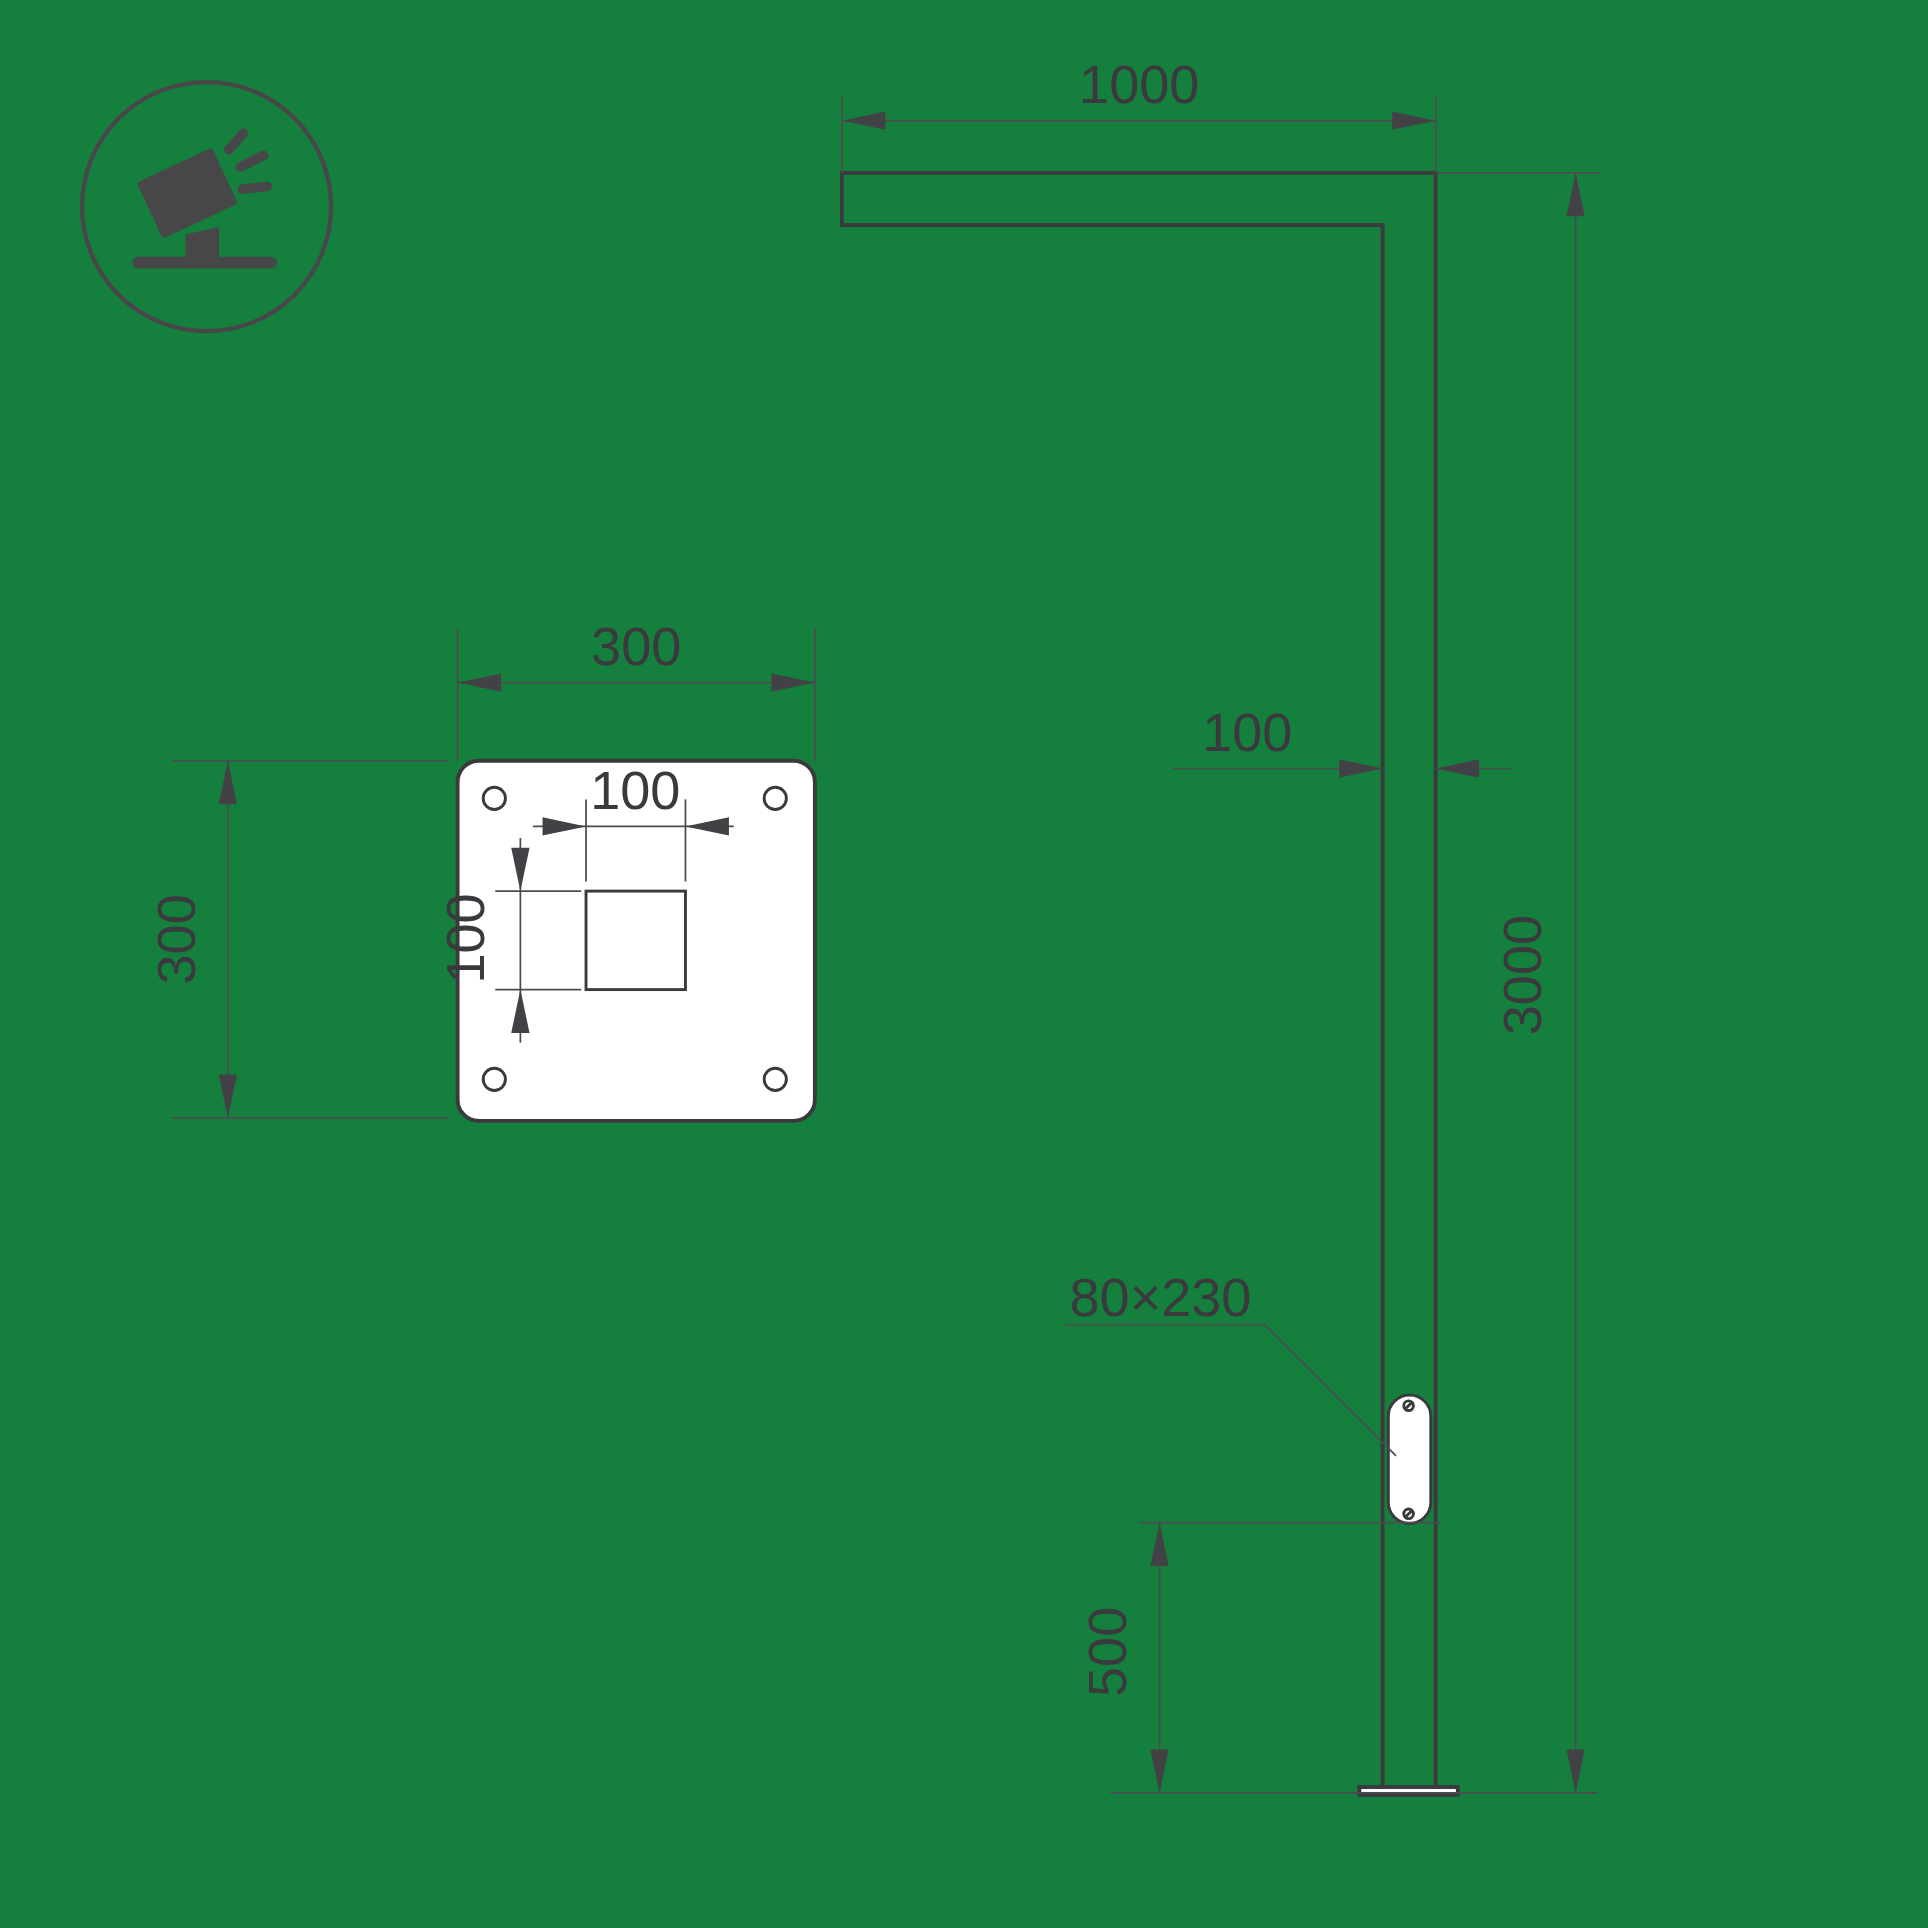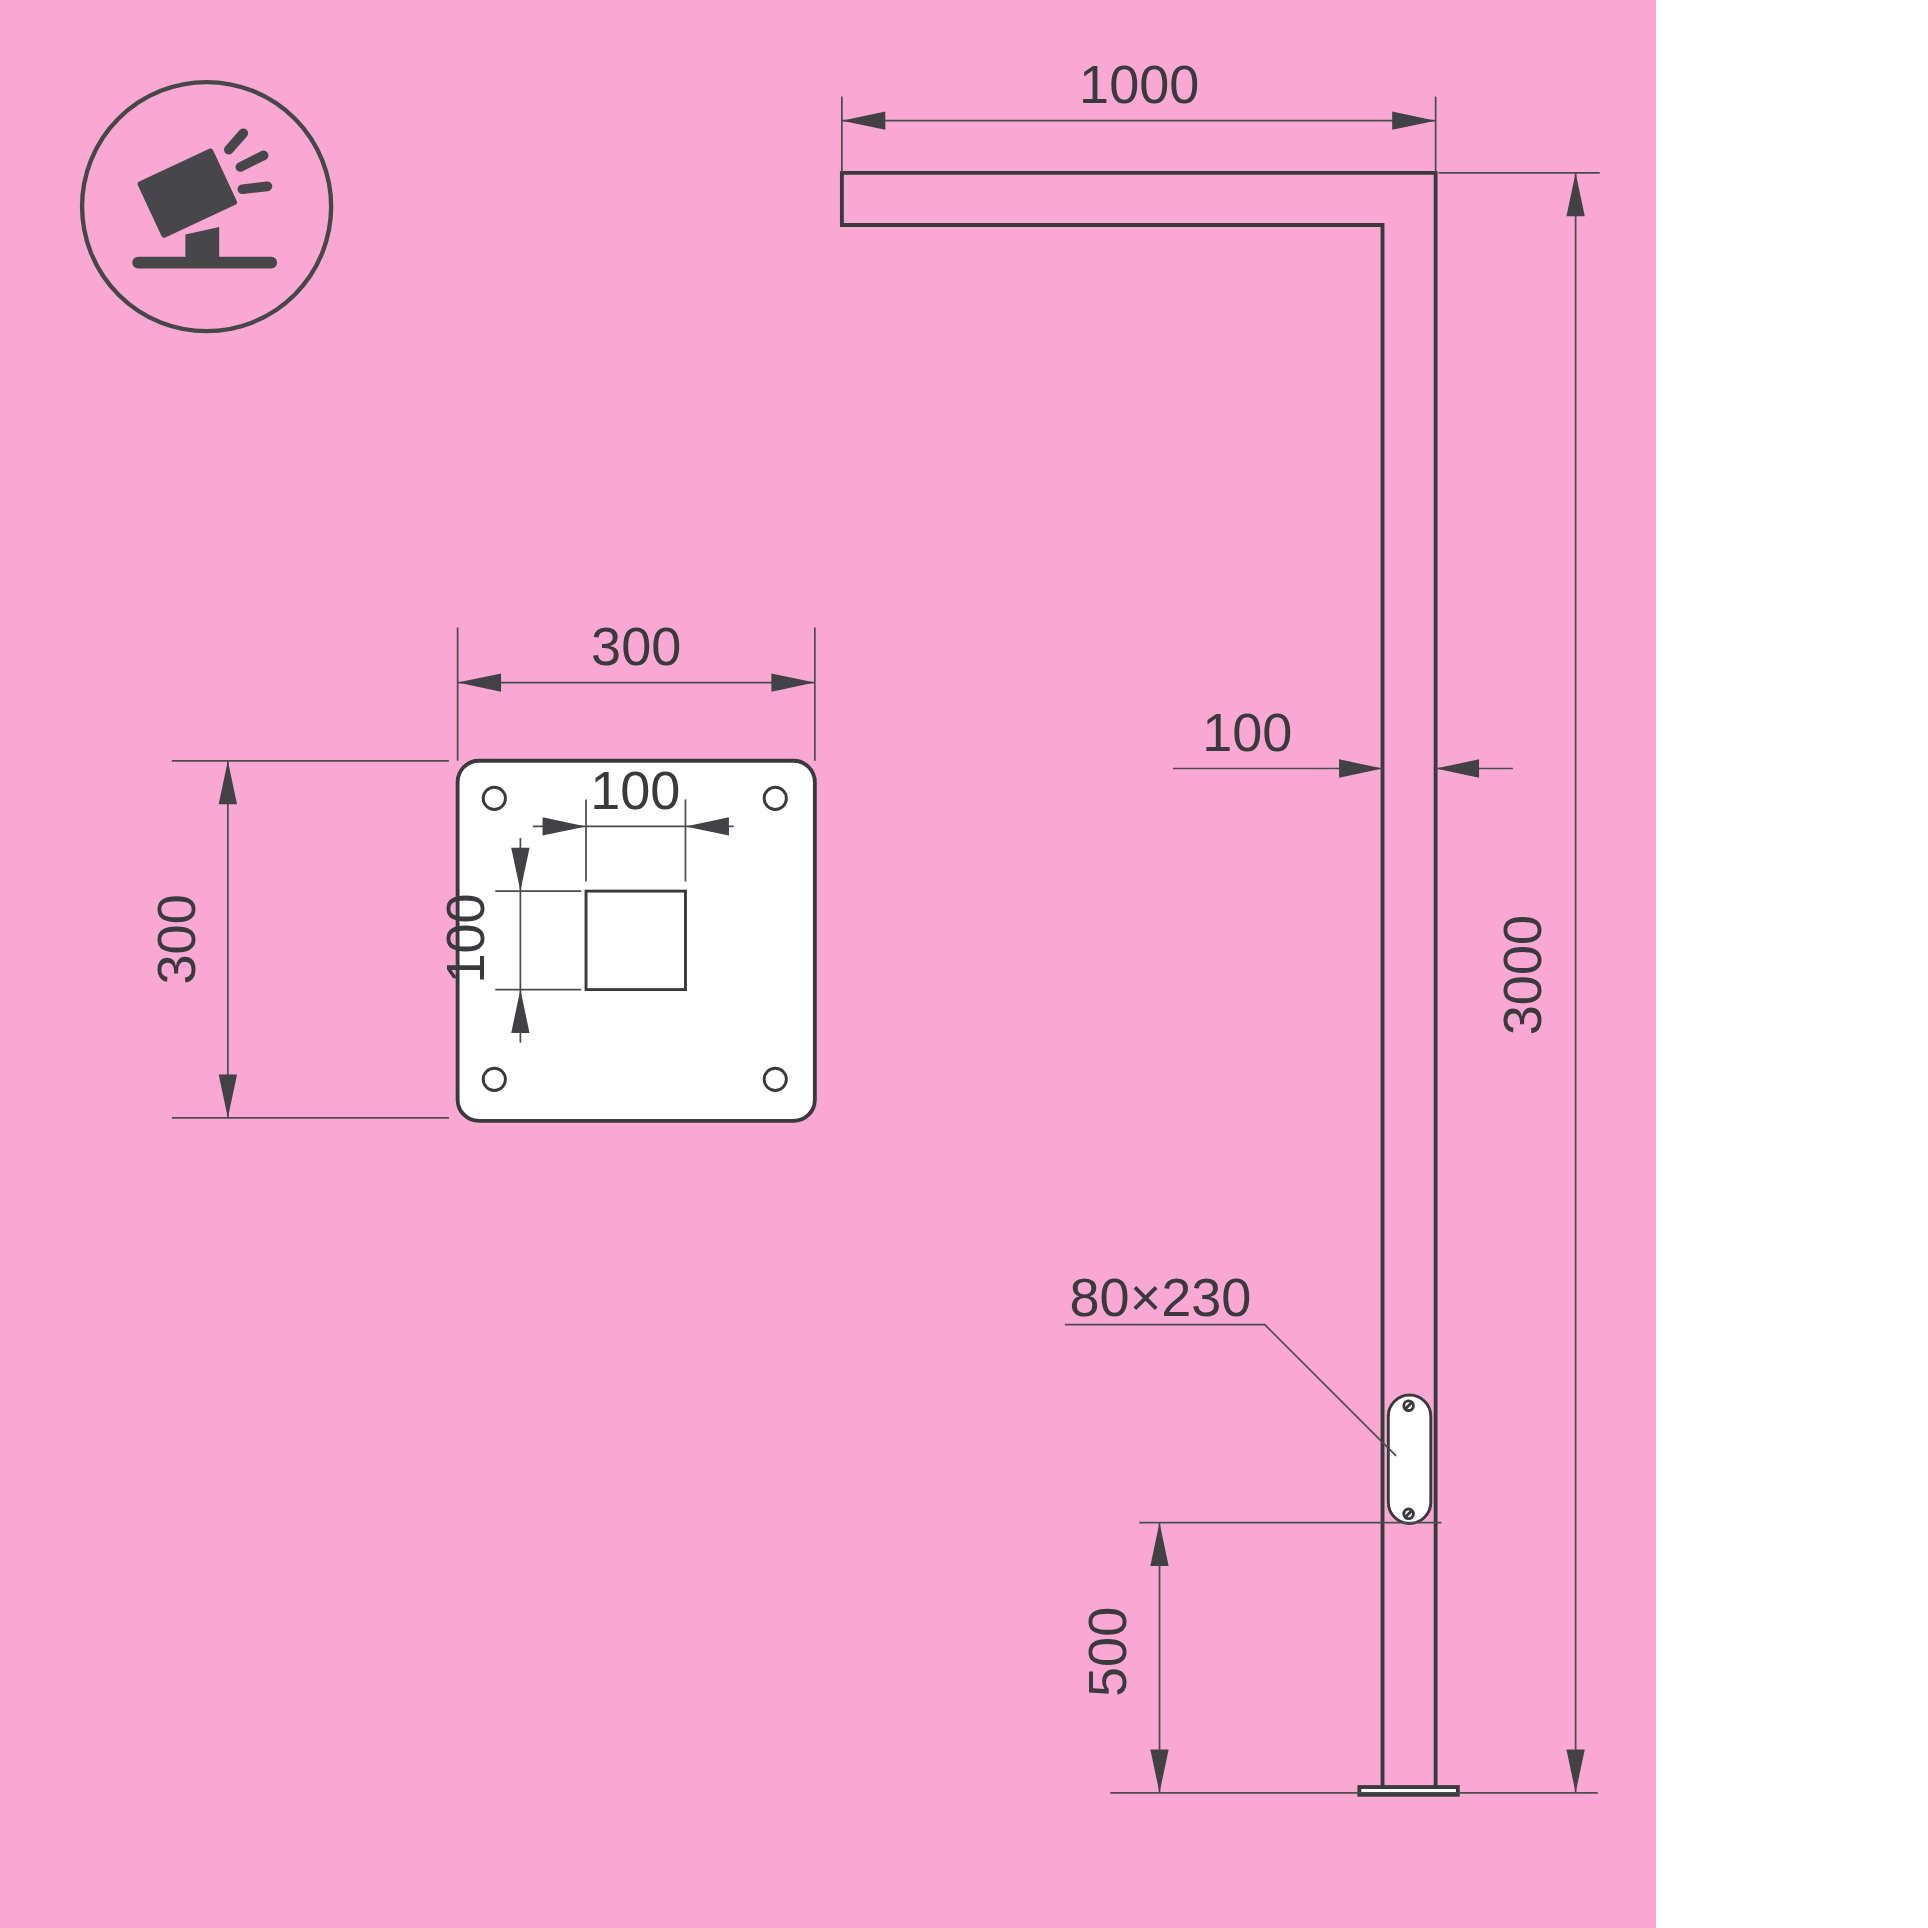--- a/index.html
+++ b/index.html
@@ -2,23 +2,23 @@
 <html><head>
 <meta charset="utf-8">
 <style>
   html, body {
     margin: 0;
     padding: 0;
     background: #ffffff;
   }
   .canvas {
     position: relative;
-    width: 1656px;
+    width: 1928px;
     height: 1928px;
-    background: #f9a8d4;
+    background: #15803d;
     font-family: "Liberation Sans", sans-serif;
   }
   svg { display: block; }
   .obj {            
     stroke: #3a3a3e;
     stroke-width: 4;
     fill: none;
     stroke-linecap: square;
     stroke-linejoin: miter;
   }

